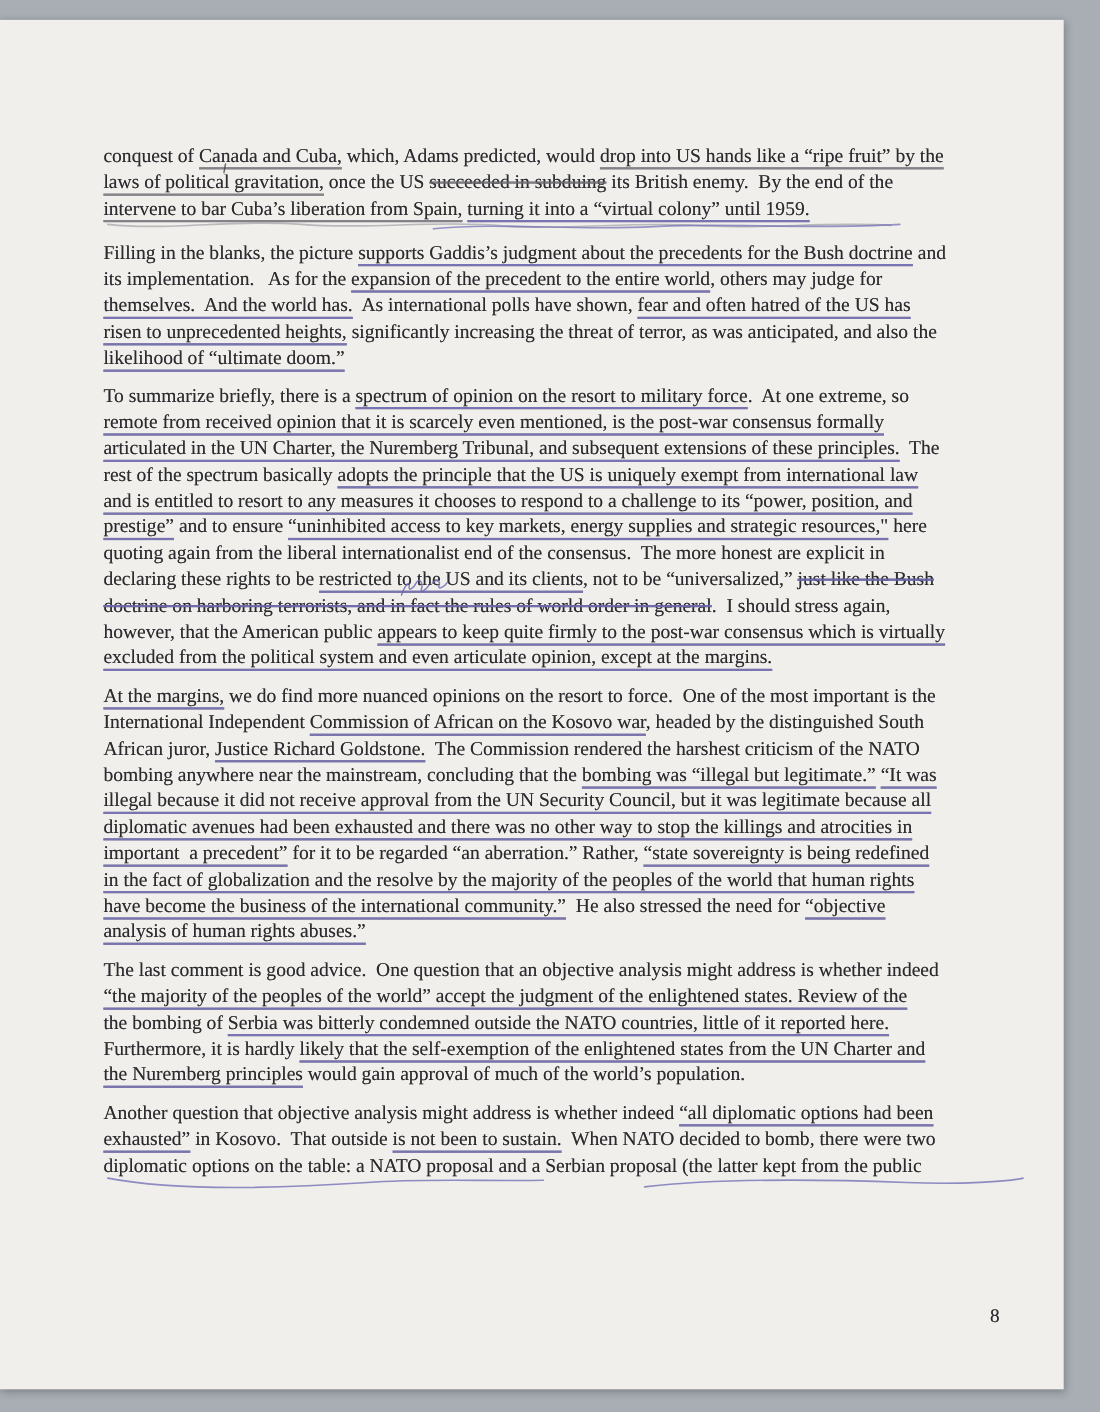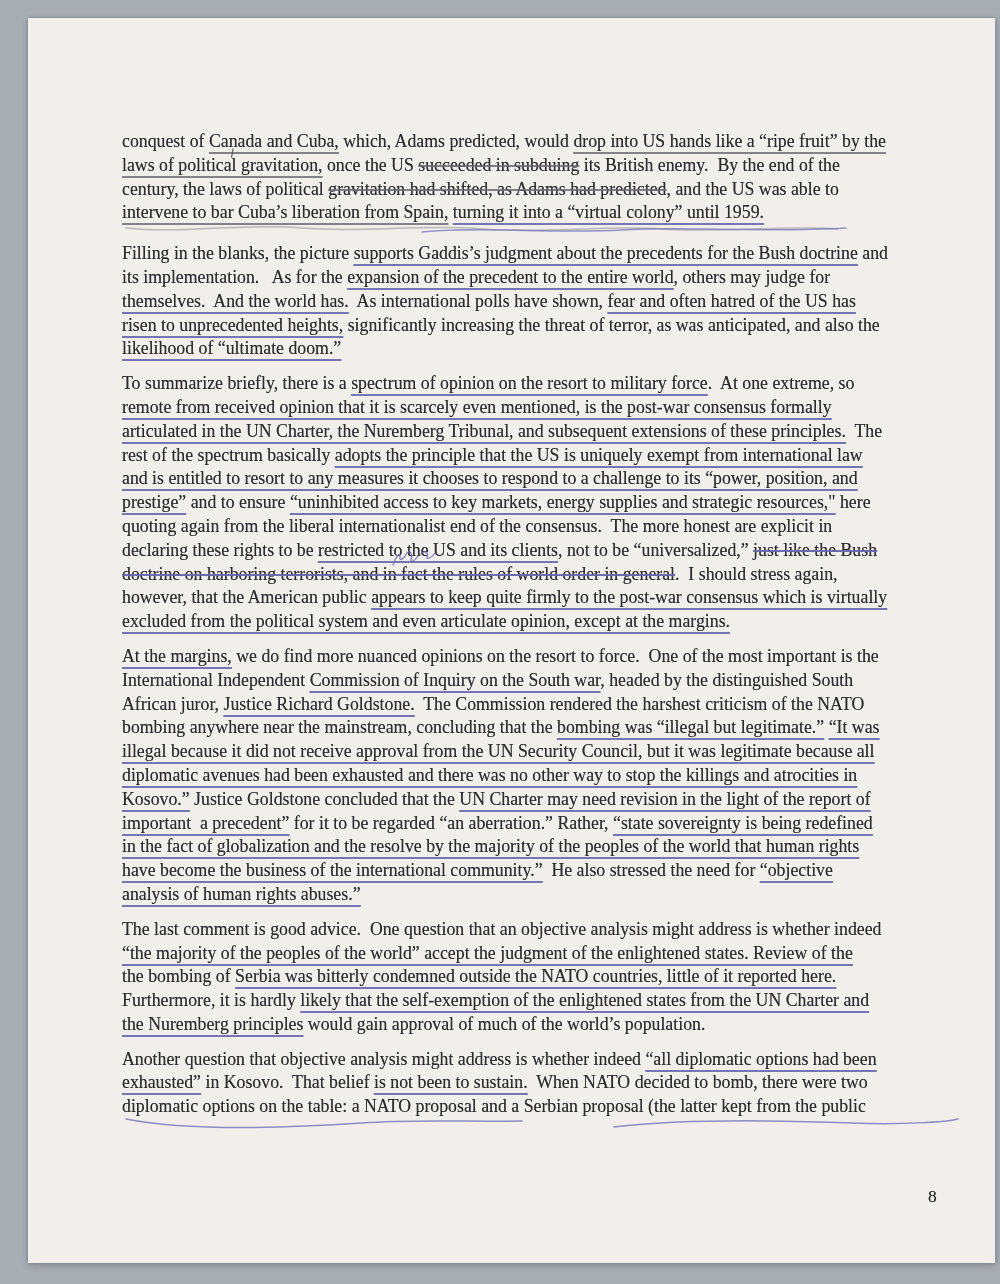--- a/index.html
+++ b/index.html
@@ -12,21 +12,21 @@
   * { margin: 0; padding: 0; box-sizing: border-box; }
   html, body { width: 1000px; height: 1284px; }
   body {
     background: var(--bg);
     font-family: "Liberation Serif", "DejaVu Serif", serif;
     overflow: hidden;
     position: relative;
   }
   .paper {
     position: absolute;
-    left: 28px;
+    left: 0;
     top: 18px;
     width: 967px;
     height: 1245px;
     background: linear-gradient(180deg, #f2f1ed 0%, #f1efeb 55%, #eeedе8 100%);
     background-color: var(--paper);
     box-shadow: 1px 2px 7px rgba(40,45,55,0.35), -1px -1px 2px rgba(40,45,55,0.12);
   }
   .text-block {
     position: absolute;
     left: 94px;
@@ -93,21 +93,20 @@
 </head>
 <body>
 
 <div class="paper">
   <div class="text-block">
       <div class="paragraph">
         <div class="line"><span class="seg plain">conquest of </span><span class="seg pu">Canada and Cuba,</span><span class="seg plain"> which, Adams predicted, would </span><span class="seg pu">drop into US hands like a “ripe fruit” by the</span></div>
         <div class="line"><span class="seg pu has-tick"><svg class="tick-svg" width="8" height="10" viewBox="0 0 8 10">
               <path d="M5,1 L3.6,9" fill="none" stroke="rgba(70,70,76,0.8)" stroke-width="1.3" stroke-linecap="round"></path>
             </svg>laws of political gravitation,</span><span class="seg plain"> once the US </span><span class="seg pst">succeeded in subduing</span><span class="seg plain"> its British enemy.  By the end of the</span></div>
-        <div class="line"><span class="seg plain">century, the laws of political </span><span class="seg pst">gravitation had shifted, as Adams had predicted</span><span class="seg plain">, and the US was able to</span></div>
         <div class="line"><span class="seg pu">intervene to bar Cuba’s liberation from Spain,</span><span class="seg plain"> </span><span class="seg iu">turning it into a “virtual colony” until 1959.</span></div>
         <div class="flourish">
           <svg width="750" height="16" viewBox="0 0 750 16">
             <path d="M4,7 C60,13 120,2 180,7 C240,12 300,3 360,8 C420,13 480,4 540,8 C600,12 660,4 716,8" fill="none" stroke="rgba(130,129,138,0.5)" stroke-width="1.5" stroke-linecap="round"></path>
             <path d="M300,11 C360,5 430,13 500,9 C560,5 640,12 724,7" fill="none" stroke="rgba(118,113,184,0.75)" stroke-width="1.5" stroke-linecap="round"></path>
           </svg>
         </div>
       </div>
       <div class="paragraph">
         <div class="line"><span class="seg plain">Filling in the blanks, the picture </span><span class="seg iu">supports Gaddis’s judgment about the precedents for the Bush doctrine</span><span class="seg plain"> and</span></div>
@@ -126,41 +125,40 @@
         <div class="line"><span class="seg plain">quoting again from the liberal internationalist end of the consensus.  The more honest are explicit in</span></div>
         <div class="line"><span class="seg plain">declaring these rights to be </span><span class="seg iu">restricted to the US and its clients</span><span class="seg plain">, not to be “universalized,” </span><span class="seg ist">just like the Bush</span></div>
         <div class="line"><span class="seg ist">doctrine on harboring terrorists, and in </span><span class="seg ist has-scribble"><svg class="scribble-svg" width="46" height="20" viewBox="0 0 46 20">
               <path d="M2,17 C5,8 10,3 9,9 C8,14 13,11 16,5 C19,1 22,7 20,12 C19,15 24,13 27,8 M30,6 C33,2 38,4 36,9 C35,12 41,10 44,5" fill="none" stroke="rgba(110,105,178,0.85)" stroke-width="1.3" stroke-linecap="round"></path>
             </svg>fact</span><span class="seg ist"> the rules of world order in general</span><span class="seg plain">.  I should stress again,</span></div>
         <div class="line"><span class="seg plain">however, that the American public </span><span class="seg iu">appears to keep quite firmly to the post-war consensus which is virtually</span></div>
         <div class="line"><span class="seg iu">excluded from the political system and even articulate opinion, except at the margins.</span></div>
       </div>
       <div class="paragraph">
         <div class="line"><span class="seg iu">At the margins,</span><span class="seg plain"> we do find more nuanced opinions on the resort to force.  One of the most important is the</span></div>
-        <div class="line"><span class="seg plain">International Independent </span><span class="seg iu">Commission of Inquiry on the South war</span><span class="seg plain">, headed by the distinguished South</span></div>
+        <div class="line"><span class="seg plain">International Independent </span><span class="seg iu">Commission of African on the Kosovo war</span><span class="seg plain">, headed by the distinguished South</span></div>
         <div class="line"><span class="seg plain">African juror, </span><span class="seg iu">Justice Richard Goldstone.</span><span class="seg plain">  The Commission rendered the harshest criticism of the NATO</span></div>
         <div class="line"><span class="seg plain">bombing anywhere near the mainstream, concluding that the </span><span class="seg iu">bombing was “illegal but legitimate.”</span><span class="seg plain"> </span><span class="seg iu">“It was</span></div>
         <div class="line"><span class="seg iu">illegal because it did not receive approval from the UN Security Council, but it was legitimate because all</span></div>
         <div class="line"><span class="seg iu">diplomatic avenues had been exhausted and there was no other way to stop the killings and atrocities in</span></div>
-        <div class="line"><span class="seg iu">Kosovo.”</span><span class="seg plain"> Justice Goldstone concluded that the </span><span class="seg iu">UN Charter may need revision in the light of the report of</span></div>
         <div class="line"><span class="seg iu">important  a precedent”</span><span class="seg plain"> for it to be regarded “an aberration.” Rather, </span><span class="seg iu">“state sovereignty is being redefined</span></div>
         <div class="line"><span class="seg iu">in the fact of globalization and the resolve by the majority of the peoples of the world that human rights</span></div>
         <div class="line"><span class="seg iu">have become the business of the international community.”</span><span class="seg plain">  He also stressed the need for </span><span class="seg iu">“objective</span></div>
         <div class="line"><span class="seg iu">analysis of human rights abuses.”</span></div>
       </div>
       <div class="paragraph">
         <div class="line"><span class="seg plain">The last comment is good advice.  One question that an objective analysis might address is whether indeed</span></div>
         <div class="line"><span class="seg iu">“the majority of the peoples of the world” accept the judgment of the enlightened states. Review of the</span></div>
         <div class="line"><span class="seg plain">the bombing of </span><span class="seg iu">Serbia was bitterly condemned outside the NATO countries, little of it reported here.</span></div>
         <div class="line"><span class="seg plain">Furthermore, it is hardly </span><span class="seg iu">likely that the self-exemption of the enlightened states from the UN Charter and</span></div>
         <div class="line"><span class="seg iu">the Nuremberg principles</span><span class="seg plain"> would gain approval of much of the world’s population.</span></div>
       </div>
       <div class="paragraph">
         <div class="line"><span class="seg plain">Another question that objective analysis might address is whether indeed </span><span class="seg iu">“all diplomatic options had been</span></div>
-        <div class="line"><span class="seg iu">exhausted”</span><span class="seg plain"> in Kosovo.  That belief </span><span class="seg iu">is not been to sustain.</span><span class="seg plain">  When NATO decided to bomb, there were two</span></div>
+        <div class="line"><span class="seg iu">exhausted”</span><span class="seg plain"> in Kosovo.  That outside </span><span class="seg iu">is not been to sustain.</span><span class="seg plain">  When NATO decided to bomb, there were two</span></div>
         <div class="line"><span class="seg plain">diplomatic options on the table: a NATO proposal and a Serbian proposal (the latter kept from the public</span></div>
         <div class="flourish">
           <svg width="840" height="20" viewBox="0 0 840 20">
             <path d="M4,4 C60,15 150,14 240,8 C290,4 350,7 400,6" fill="none" stroke="rgba(118,113,184,0.8)" stroke-width="1.5" stroke-linecap="round"></path>
             <path d="M492,12 C560,4 650,5 730,8 C780,10 825,7 836,4" fill="none" stroke="rgba(118,113,184,0.8)" stroke-width="1.5" stroke-linecap="round"></path>
           </svg>
         </div>
       </div>
     </div>
   <div class="page-number">8</div>

